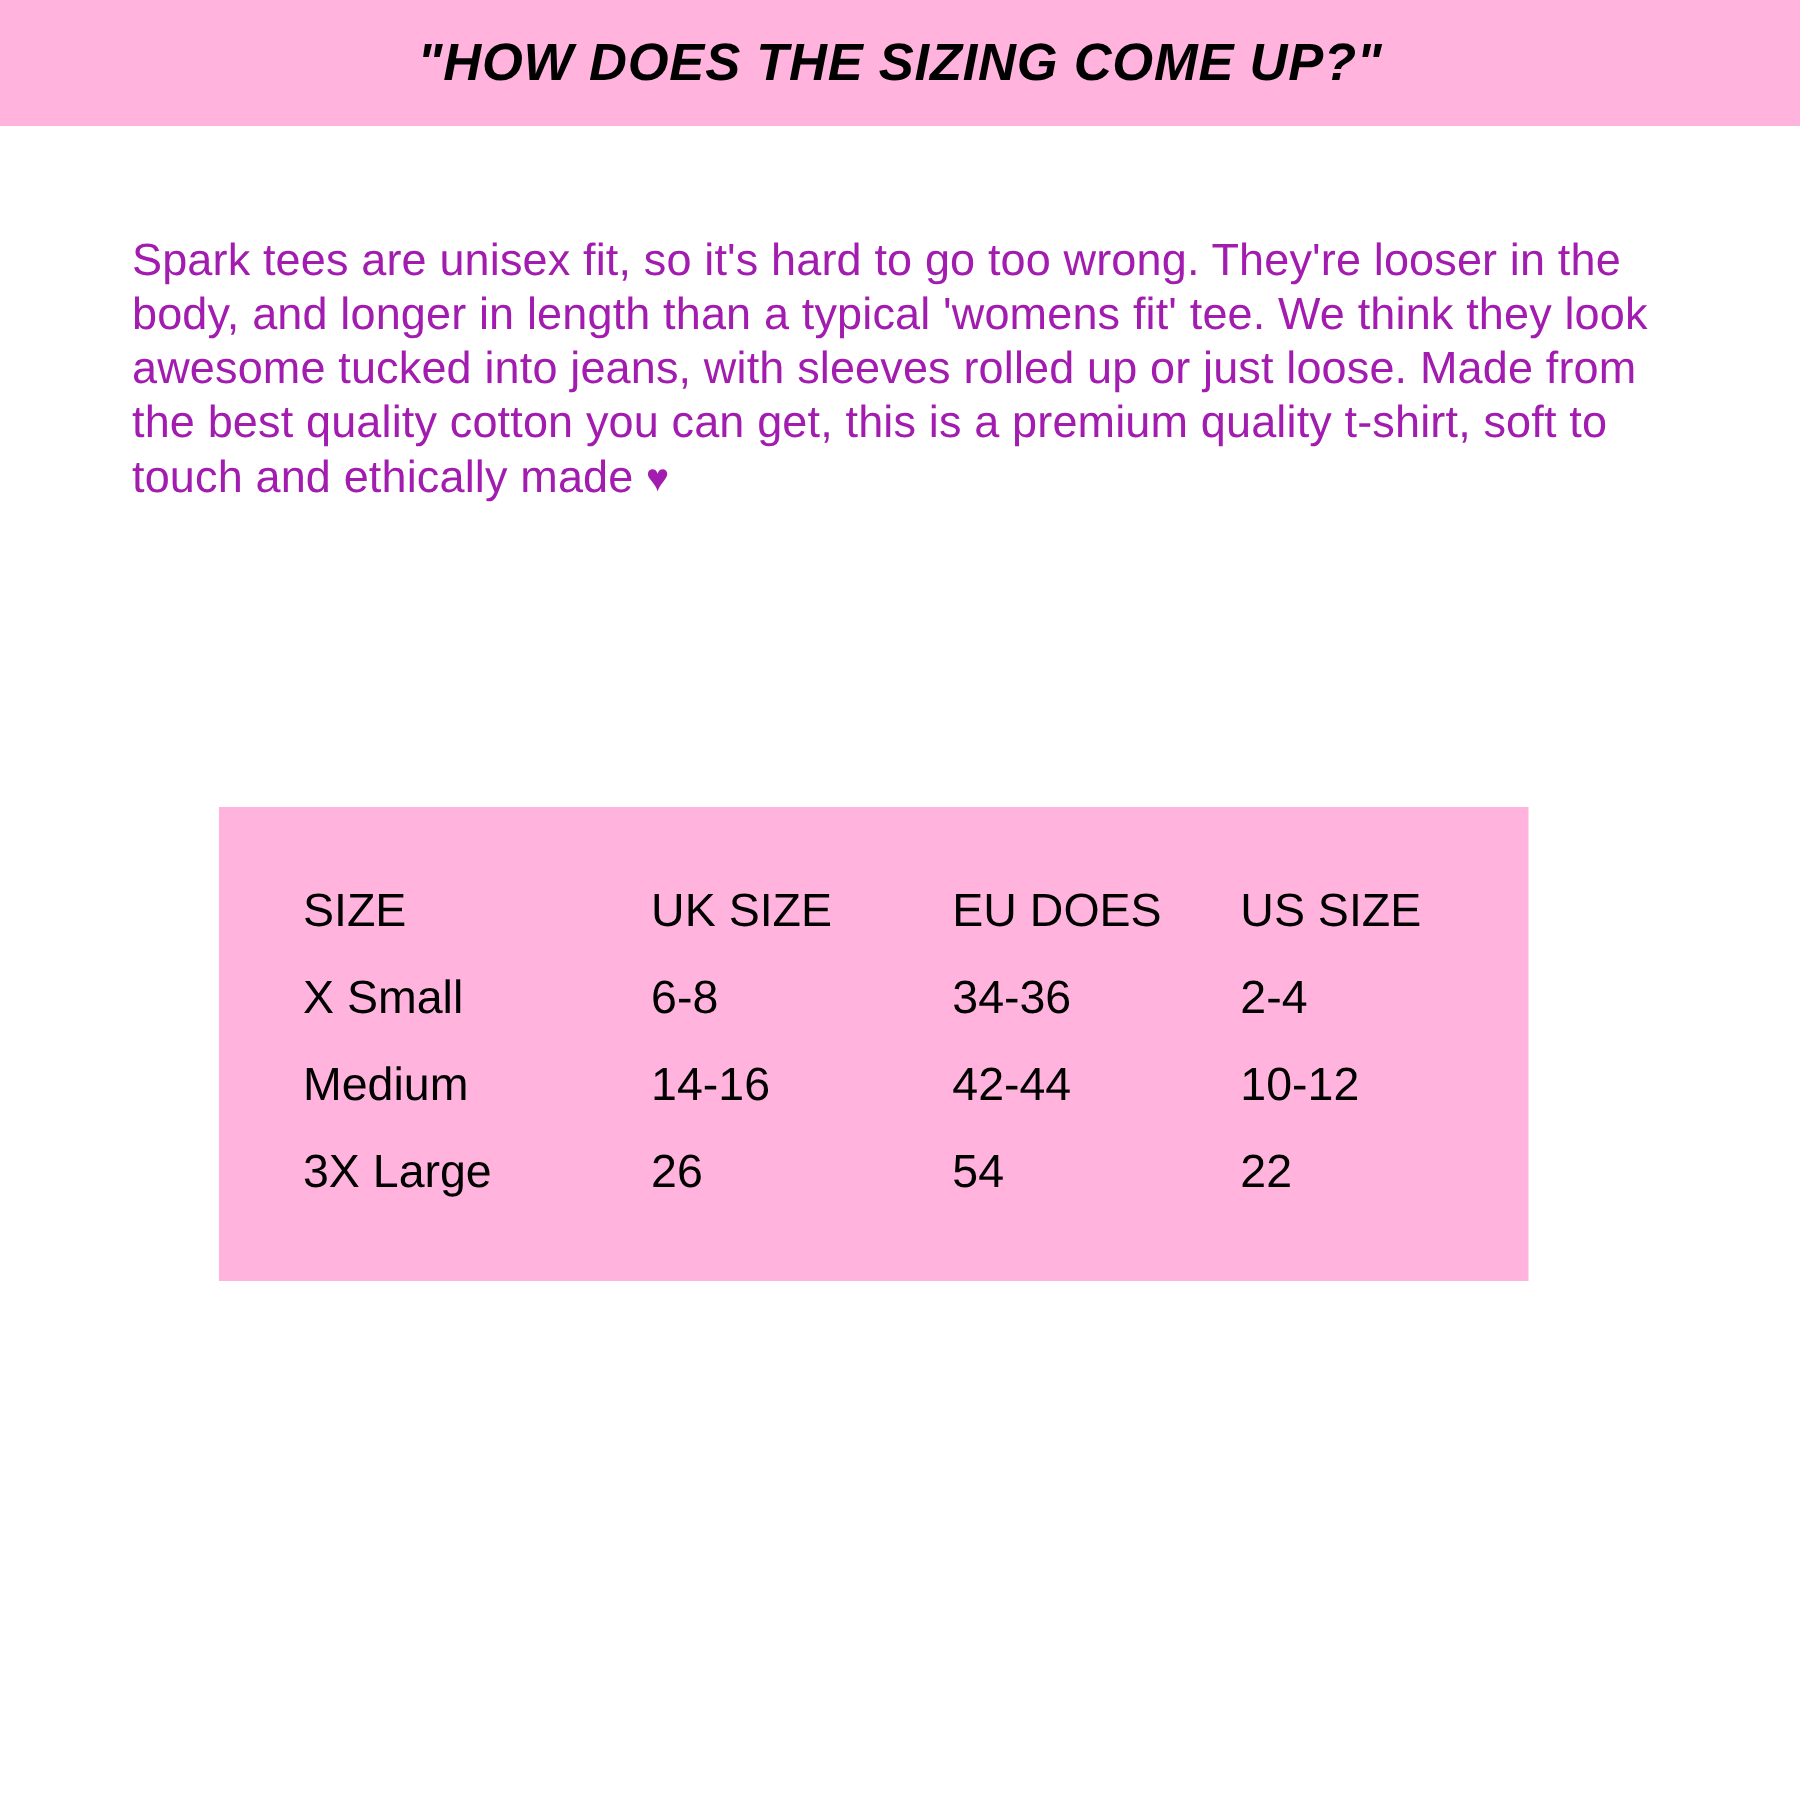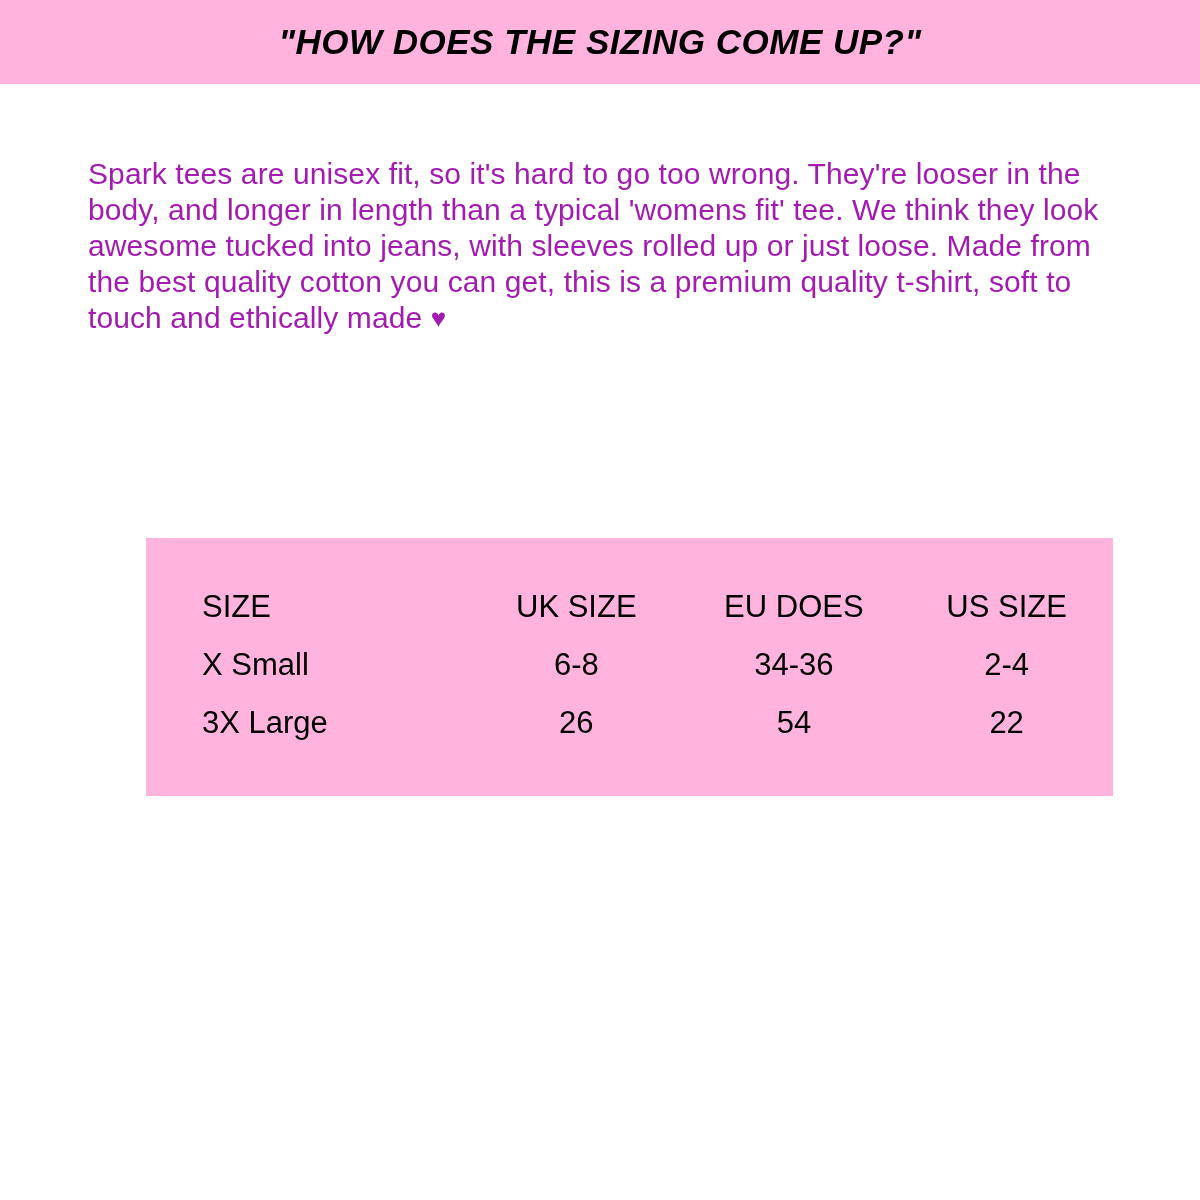--- a/index.html
+++ b/index.html
@@ -44,37 +44,37 @@
     letter-spacing: 0.1px;
   }
   .heart {
     font-size: 26px;
     vertical-align: 1px;
   }
   .size-table-wrap {
     position: absolute;
     left: 146px;
     top: 538px;
-    width: 967px;
+    width: 873px;
     background: #ffb3dd;
     padding: 40px 0 44px 0;
     box-sizing: border-box;
   }
   table.size-table {
     width: 100%;
     border-collapse: collapse;
     table-layout: fixed;
   }
   table.size-table th,
   table.size-table td {
     font-size: 31px;
     font-weight: normal;
     color: #000000;
     padding: 11px 0;
-    text-align: center;
+    text-align: left;
   }
   table.size-table th:first-child,
   table.size-table td:first-child {
     text-align: left;
     padding-left: 56px;
   }
   table.size-table col.c1 { width: 33%; }
   table.size-table col.c2 { width: 23%; }
   table.size-table col.c3 { width: 22%; }
   table.size-table col.c4 { width: 22%; }
@@ -110,20 +110,26 @@
         </tr>
       </thead>
       <tbody>
         <tr>
           <td>X Small</td>
           <td>6-8</td>
           <td>34-36</td>
           <td>2-4</td>
         </tr>
         <tr>
+          <td>Medium</td>
+          <td>14-16</td>
+          <td>42-44</td>
+          <td>10-12</td>
+        </tr>
+        <tr>
           <td>3X Large</td>
           <td>26</td>
           <td>54</td>
           <td>22</td>
         </tr>
       </tbody>
     </table>
   </div>
 
 </div>

